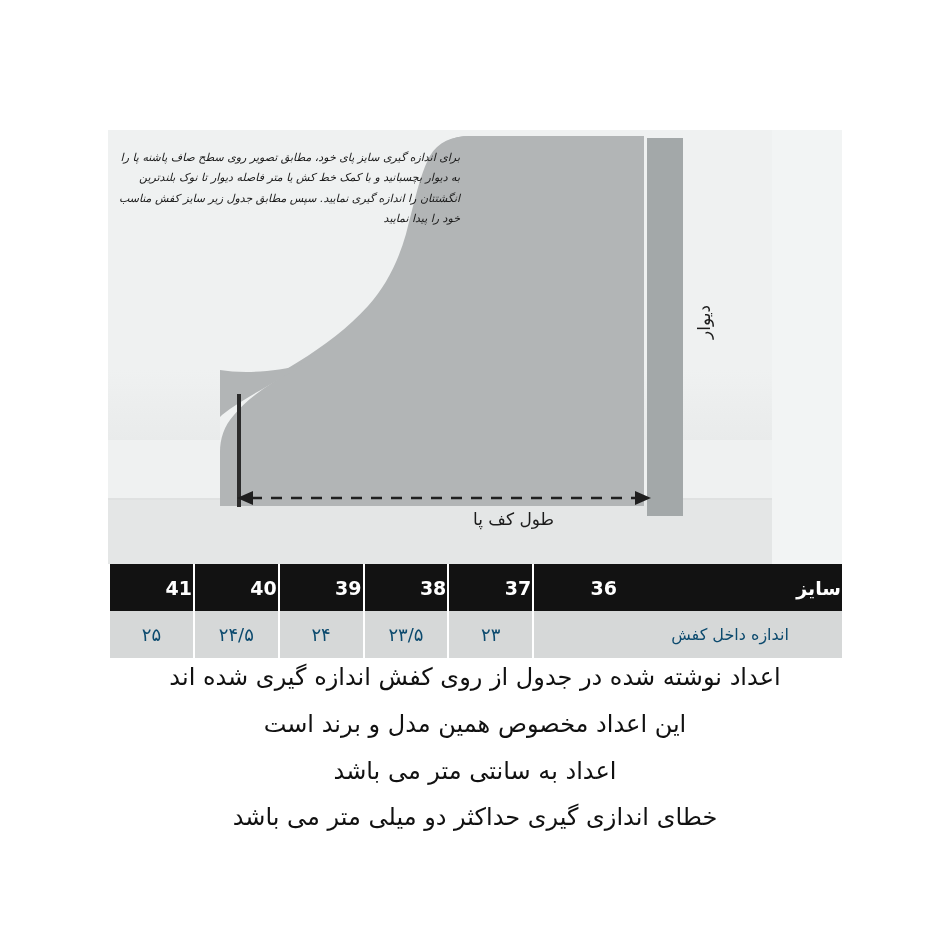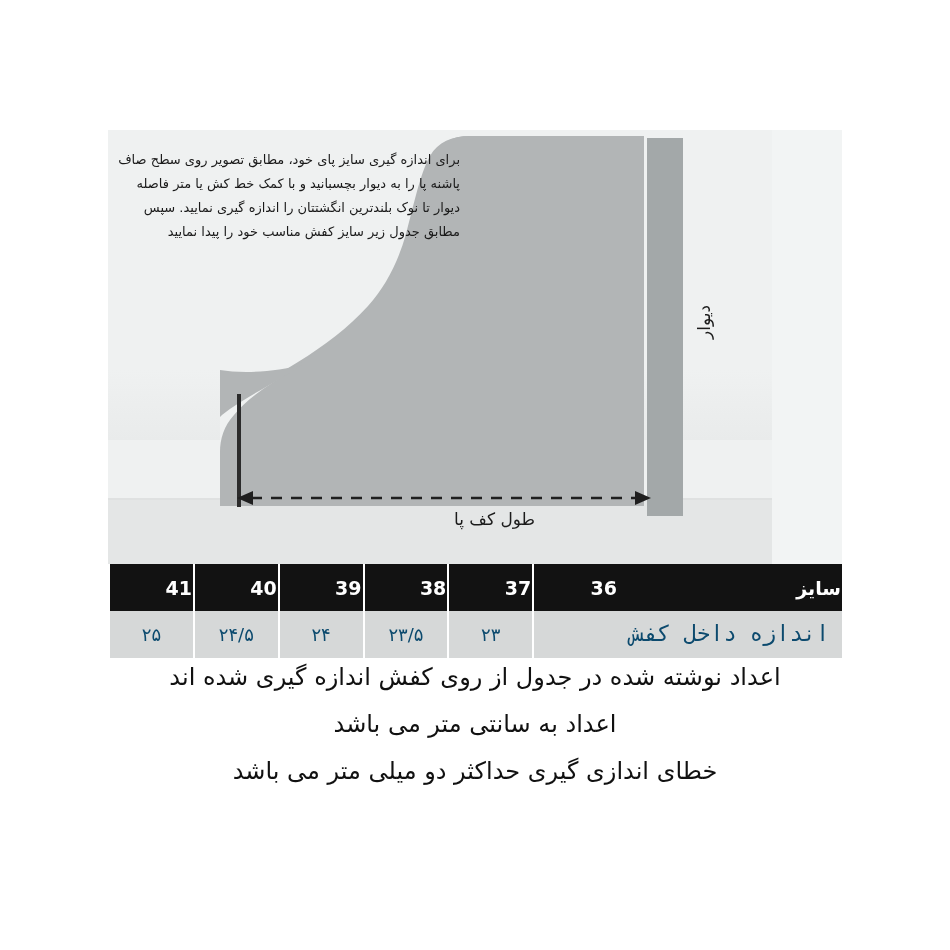--- a/index.html
+++ b/index.html
@@ -103,37 +103,38 @@
   }
   .meas-arrowline {
     position: absolute;
     left: 129px;
     top: 361px;
     width: 414px;
     height: 14px;
   }
   .meas-label {
     position: absolute;
-    left: 346px;
+    left: 365px;
     top: 379px;
     font-size: 17px;
     color: #1b1b1b;
   }
 
   
   .instructions {
     position: absolute;
     left: 118px;
     top: 148px;
     width: 342px;
     text-align: right;
-    font-size: 13px;
+    font-size: 11px;
     line-height: 1.85;
     color: #1a1a1a;
     direction: rtl;
+    font-style: italic;
   }
 
   
   .size-table {
     position: absolute;
     left: 108px;
     top: 564px;
     width: 734px;
     border-collapse: collapse;
     direction: rtl;
@@ -164,22 +165,21 @@
   }
   .size-table td.label-cell {
     width: 222px;
     font-weight: bold;
   }
   .size-table tr.header-row td.label-cell {
     font-size: 19px;
   }
   .size-table tr.value-row td.label-cell {
     font-weight: normal;
-    font-size: 22px;
-    font-family: Liberation Mono, monospace;
+    font-size: 16px;
   }
 
   
   .notes {
     position: absolute;
     left: 108px;
     top: 654px;
     width: 734px;
     text-align: center;
     direction: rtl;
@@ -277,17 +277,18 @@
         <td>۲۳/۵</td>
         <td>۲۴</td>
         <td>۲۴/۵</td>
         <td>۲۵</td>
       </tr>
     </tbody>
   </table>
 
   <div class="notes">
     <div>اعداد نوشته شده در جدول از روی کفش اندازه گیری شده اند</div>
+    <div>این اعداد مخصوص همین مدل و برند است</div>
     <div>اعداد به سانتی متر می باشد</div>
     <div>خطای اندازی گیری حداکثر دو میلی متر می باشد</div>
   </div>
 
 </div>
 
 </body></html>

